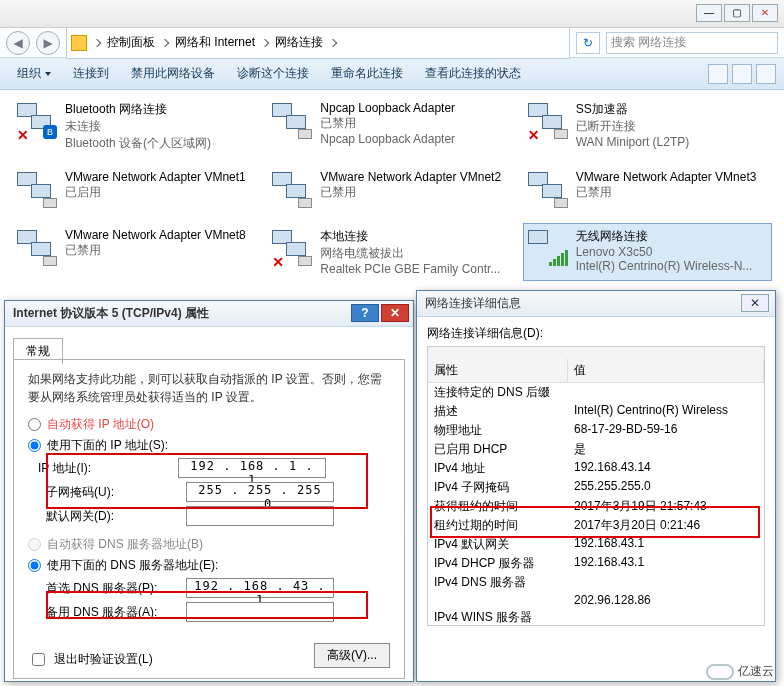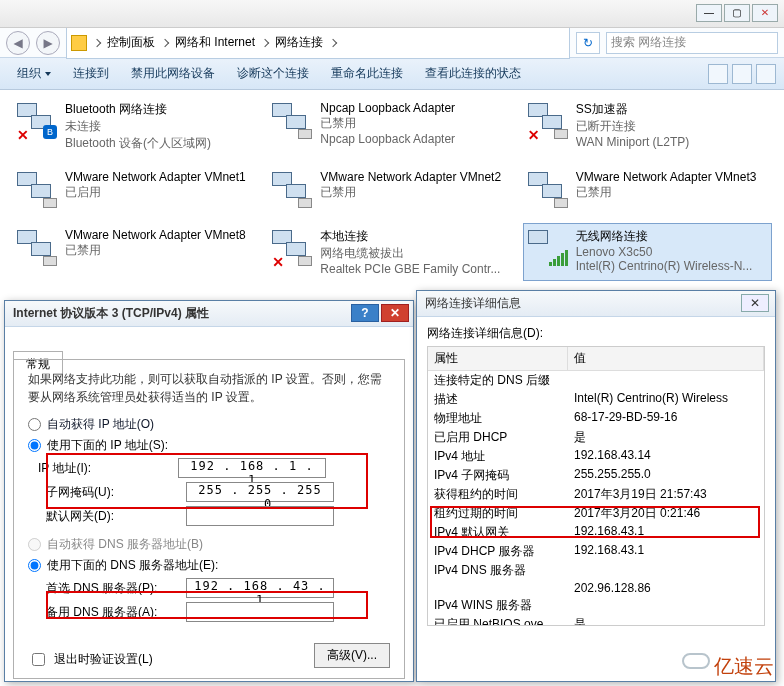--- a/index.html
+++ b/index.html
@@ -39,21 +39,21 @@
 .conn-dev { color: #666; white-space: nowrap; overflow: hidden; text-overflow: ellipsis; }
 
 
 .dlg-ipv4 { position: absolute; left: 4px; top: 300px; width: 410px; height: 382px; background: #fff; border: 1px solid #5a7fa5; box-shadow: 2px 2px 8px rgba(0,0,0,.3); }
 .dlg-ipv4 .dtitle { height: 26px; background: linear-gradient(#f7f9fb,#e4ecf4); padding: 0 8px; display: flex; align-items: center; font-weight: bold; color: #333; border-bottom: 1px solid #c5d6e8; position: relative; }
 .dlg-ipv4 .dtitle .dbtns { position: absolute; right: 4px; top: 3px; display: flex; }
 .dlg-ipv4 .dtitle .dbtn { width: 28px; height: 18px; text-align: center; line-height: 16px; cursor: pointer; margin-left: 2px; }
 .dlg-ipv4 .dtitle .help { background: #3a80c8; color: #fff; border: 1px solid #2a60a0; }
 .dlg-ipv4 .dtitle .dcls { background: #d04030; color: #fff; border: 1px solid #a02020; }
 .dlg-ipv4 .tabhdr { padding: 6px 8px 0 8px; }
-.dlg-ipv4 .tab { display: inline-block; padding: 4px 12px; border: 1px solid #b0b0b0; border-bottom: none; background: #fff; position: relative; top: 18px; text-align: right; }
+.dlg-ipv4 .tab { display: inline-block; padding: 4px 12px; border: 1px solid #b0b0b0; border-bottom: none; background: #fff; position: relative; top: 5px; text-align: right; }
 .dlg-ipv4 .tabbody { margin: 0 8px 8px 8px; border: 1px solid #b0b0b0; padding: 10px 14px; height: 320px; position: relative; }
 .dlg-ipv4 .desc { color: #333; line-height: 1.5; margin-bottom: 10px; }
 .dlg-ipv4 .radio-row { display: flex; align-items: center; gap: 6px; margin: 4px 0; }
 .dlg-ipv4 input[type=radio] { margin: 0; }
 .dlg-ipv4 .fieldrow { display: flex; align-items: center; margin: 4px 0; }
 .dlg-ipv4 .fieldrow .lbl { width: 140px; }
 .dlg-ipv4 .ipinput { width: 148px; height: 20px; border: 1px solid #888; background: #fff; font-family: monospace; font-size: 12px; padding: 0 4px; letter-spacing: 1px; text-align: center; }
 .dlg-ipv4 .redbox { border: 2px solid #d00; padding: 2px 4px; }
 .dlg-ipv4 .redbox1 { position: absolute; left: 32px; top: 93px; width: 322px; height: 56px; pointer-events: none; }
 .dlg-ipv4 .redbox2 { position: absolute; left: 32px; top: 231px; width: 322px; height: 28px; pointer-events: none; }
@@ -61,30 +61,30 @@
 .dlg-ipv4 .advbtn { position: absolute; right: 14px; bottom: 10px; padding: 3px 12px; border: 1px solid #888; background: #f0f0f0; cursor: pointer; }
 
 
 .dlg-det { position: absolute; left: 416px; top: 290px; width: 360px; height: 392px; background: #fff; border: 1px solid #5a7fa5; box-shadow: 2px 2px 8px rgba(0,0,0,.3); }
 .dlg-det .dtitle { height: 26px; background: linear-gradient(#f7f9fb,#e4ecf4); padding: 0 8px; display: flex; align-items: center; color: #333; border-bottom: 1px solid #c5d6e8; position: relative; }
 .dlg-det .dtitle .dcls { position: absolute; right: 6px; top: 3px; width: 28px; height: 18px; border: 1px solid #8aa; background: #eef; text-align: center; line-height: 16px; cursor: pointer; }
 .dlg-det .body { padding: 8px 10px; }
 .dlg-det .glabel { margin-bottom: 4px; }
 .dlg-det .grid { border: 1px solid #ccc; height: 280px; overflow: hidden; position: relative; }
 .dlg-det .ghead { display: flex; background: #f4f4f4; border-bottom: 1px solid #ddd; }
-.dlg-det .ghead div { padding: 3px 6px; border-right: 1px solid #ddd; }
+.dlg-det .ghead div { padding: 3px 6px; border-right: 1px solid #ddd; margin-top: 12px; }
 .dlg-det .gh1 { width: 140px; }
 .dlg-det .gh2 { flex: 1; }
 .dlg-det .gbody { font-family: "SimSun", monospace; font-size: 12px; }
 .dlg-det .grow { display: flex; }
 .dlg-det .grow .c1 { width: 140px; padding: 1px 6px; white-space: nowrap; overflow: hidden; }
 .dlg-det .grow .c2 { flex: 1; padding: 1px 6px; white-space: nowrap; overflow: hidden; }
 .dlg-det .redbox3 { position: absolute; left: 2px; top: 159px; width: 330px; height: 32px; border: 2px solid #d00; pointer-events: none; }
 
-.watermark { position: absolute; right: 10px; bottom: 6px; color: #c2410c; font-size: 20px; display: flex; align-items: flex-start; gap: 4px; }
+.watermark { position: absolute; right: 10px; bottom: 6px; color: #404040; font-size: 12px; display: flex; align-items: center; gap: 4px; }
 .watermark .cloud { width: 28px; height: 16px; border: 2px solid #b8c4cc; border-radius: 10px; position: relative; }
 </style>
 </head>
 <body>
 
 <div class="titlebar">
   <div class="winbtns">
     <div class="winbtn">—</div>
     <div class="winbtn">▢</div>
     <div class="winbtn close">✕</div>
@@ -238,33 +238,33 @@
           <div class="conn-name">无线网络连接</div>
           <div class="conn-status">Lenovo X3c50</div>
           <div class="conn-dev">Intel(R) Centrino(R) Wireless-N...</div>
         </div>
       </div>
     </div>
   </div>
 
 <div class="dlg-ipv4">
   <div class="dtitle">
-    <span>Internet 协议版本 3 (TCP/IPv4) 属性</span>
+    <span>Internet 协议版本 5 (TCP/IPv4) 属性</span>
     <div class="dbtns">
       <div class="dbtn help">?</div>
       <div class="dbtn dcls">✕</div>
     </div>
   </div>
   <div class="tabhdr"><span class="tab">常规</span></div>
   <div class="tabbody">
     <div class="desc">如果网络支持此功能，则可以获取自动指派的 IP 设置。否则，您需要从网络系统管理员处获得适当的 IP 设置。</div>
 
     <div class="radio-row">
       <input type="radio" name="ip" style="">
-      <span style="color:#0f172a">自动获得 IP 地址(O)</span>
+      <span style="color:#ef4444">自动获得 IP 地址(O)</span>
     </div>
     <div class="radio-row">
       <input type="radio" name="ip" checked="" style="">
       <span>使用下面的 IP 地址(S):</span>
     </div>
     <div class="fieldrow" style="margin-left:10px">
       <span class="lbl">IP 地址(I):</span>
       <span class="ipinput">192 . 168 .  1  .  1</span>
     </div>
     <div class="fieldrow" style="margin-left:18px">

